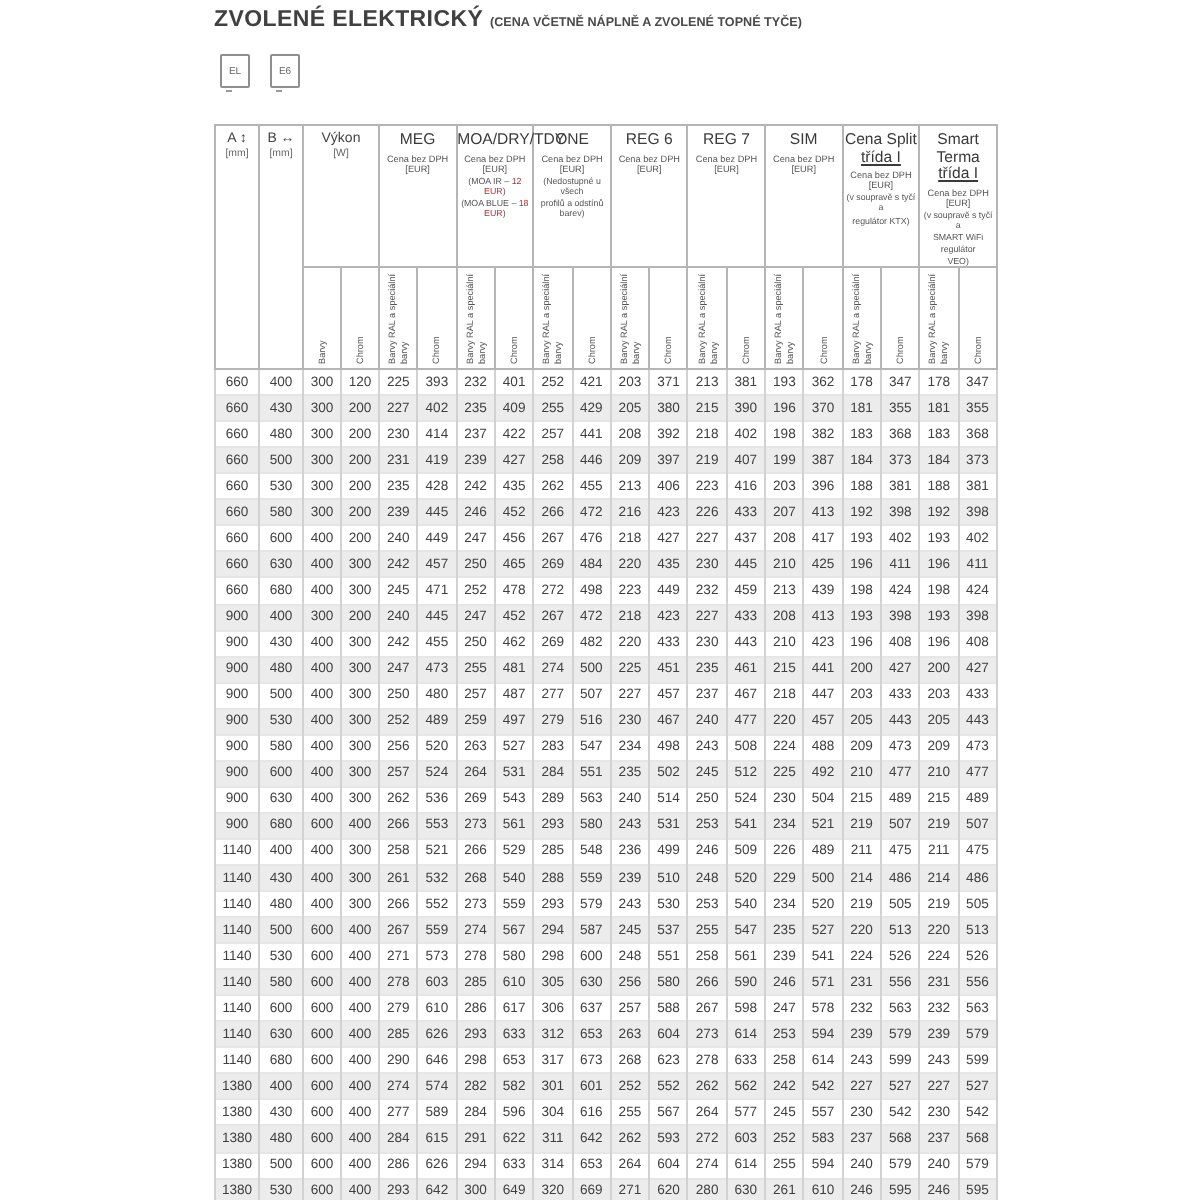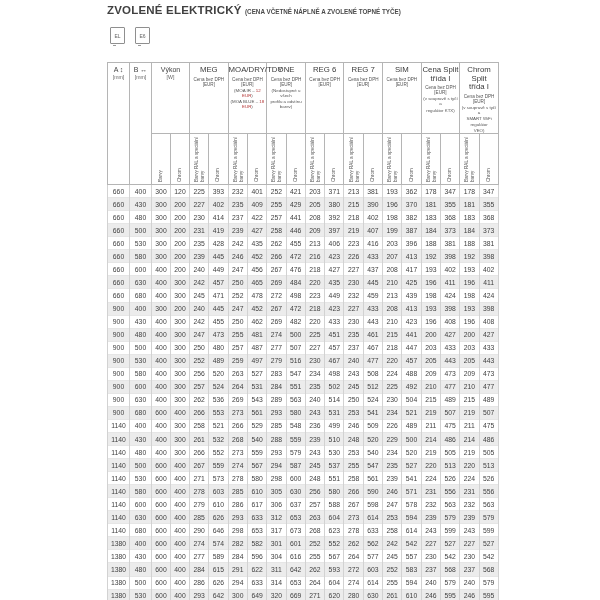--- a/index.html
+++ b/index.html
@@ -21,21 +21,21 @@
 
   .tablewrap{position:absolute;left:107px;top:62px;}
   table{border-collapse:collapse;table-layout:fixed;width:391px;border:1px solid #a8a8a8;}
   th,td{padding:0;margin:0;}
 
   thead th{border:1px solid #b5b5b5;background:#fff;font-weight:normal;vertical-align:top;}
   th.dim{font-size:7px;color:#444;padding-top:3px;}
   th.dim .unit{display:block;font-size:5.2px;color:#666;margin-top:1px;}
   .h1{height:63px;}
   .prod-name{font-size:7.8px;color:#3a3a3a;margin-top:3px;line-height:1.1;}
-  .prod-sub{font-size:7.8px;color:#3a3a3a;line-height:1.1;}
+  .prod-sub{font-size:7.8px;color:#3a3a3a;line-height:1.1;text-decoration:underline;}
   .price-label{font-size:4.6px;color:#555;margin-top:2px;}
   .note{font-size:4.4px;color:#555;margin-top:1px;line-height:1.2;}
   .note .red{color:#b23030;}
 
   .h2 td{height:50px;border:1px solid #b5b5b5;position:relative;background:#fff;}
   .rot{position:absolute;left:50%;top:50%;
     transform:translate(-50%,-50%) rotate(-90deg);
     width:46px;font-size:4.6px;line-height:1.2;color:#555;text-align:left;}
 
   tbody td{height:12.05px;font-size:6.8px;text-align:center;color:#3f3f3f;
@@ -117,21 +117,21 @@
               <div class="price-label">Cena bez DPH [EUR]</div>
             </th>
             <th colspan="2" class="gb">
               <div class="prod-name">Cena Split</div>
               <div class="prod-sub">třída I</div>
               <div class="price-label">Cena bez DPH [EUR]</div>
               <div class="note">(v soupravě s tyčí a</div>
               <div class="note">regulátor KTX)</div>
             </th>
             <th colspan="2" class="gb">
-              <div class="prod-name">Chrom Split</div>
+              <div class="prod-name">Smart Terma</div>
               <div class="prod-sub">třída I</div>
               <div class="price-label">Cena bez DPH [EUR]</div>
               <div class="note">(v soupravě s tyčí a</div>
               <div class="note">SMART WiFi regulátor</div>
               <div class="note">VEO)</div>
             </th>
           </tr>
           <tr class="h2">
             <td class="gb">
               <div class="rot">Barvy</div>

